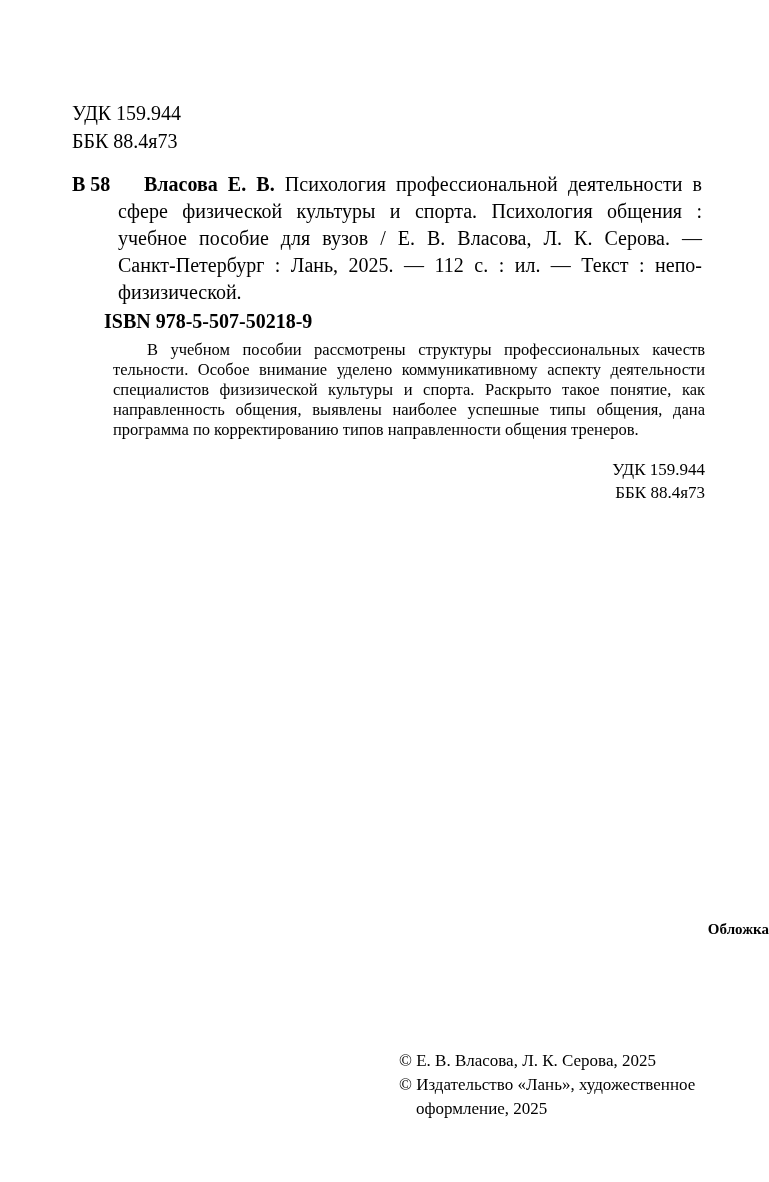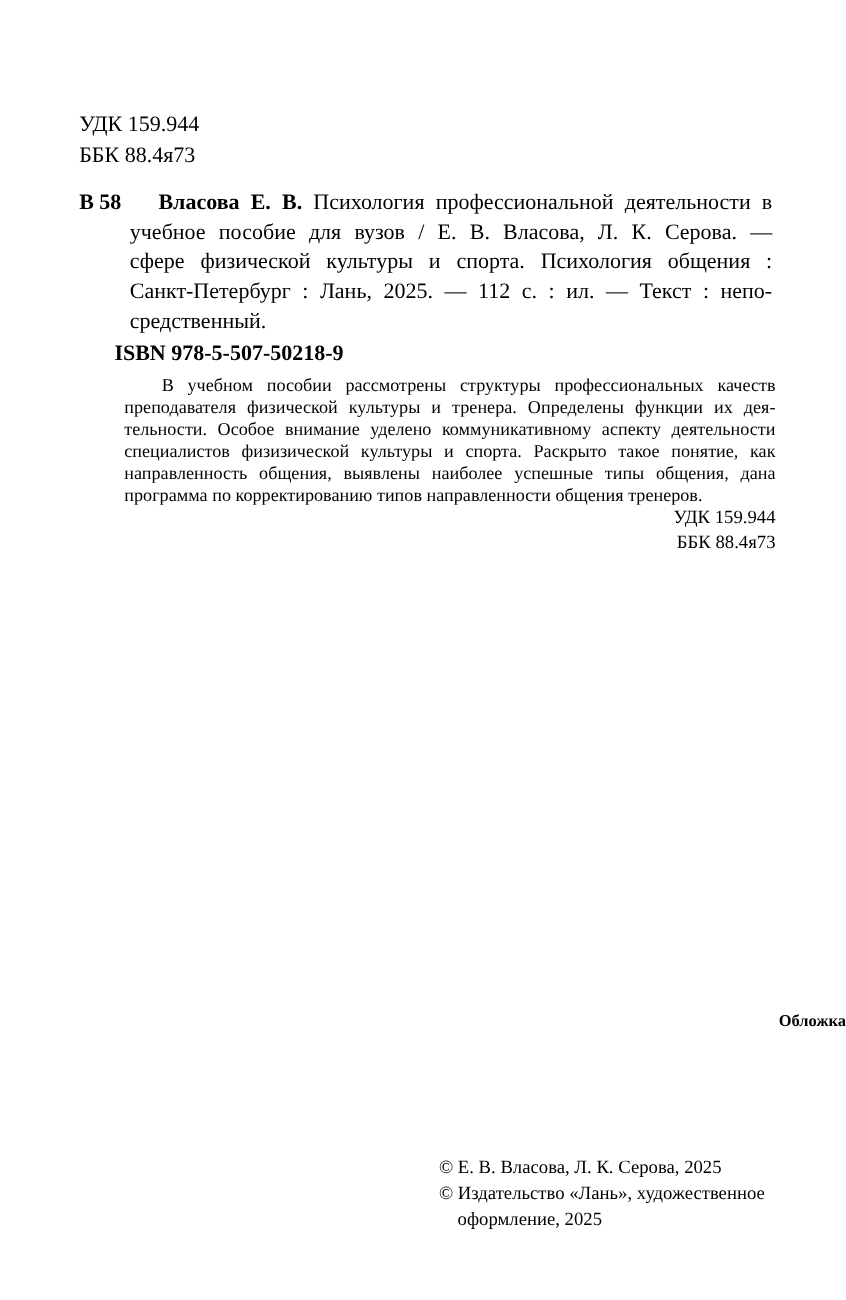--- a/index.html
+++ b/index.html
@@ -135,34 +135,33 @@
   <div class="top-codes">
     <div>УДК 159.944</div>
     <div>ББК 88.4я73</div>
   </div>
 
   <div class="entry-block">
     <div class="entry-code">В 58</div>
     <div class="entry-text">
       <div class="entry-line1"><span class="bold">Власова Е. В.</span><span> Психология профессиональной деятельности в</span></div>
       <div>
+          <div class="gen-line just">сфере физической культуры и спорта. Психология общения :</div>
           <div class="gen-line just">учебное пособие для вузов / Е. В. Власова, Л. К. Серова. —</div>
-          <div class="gen-line just">сфере физической культуры и спорта. Психология общения :</div>
           <div class="gen-line just">Санкт-Петербург : Лань, 2025. — 112 с. : ил. — Текст : непо-</div>
-          <div class="gen-line">средственный.</div>
+          <div class="gen-line">физизической.</div>
         </div>
     </div>
   </div>
 
   <div class="isbn-line">ISBN 978-5-507-50218-9</div>
 
   <div class="annotation">
     <div class="annotation-line1">В учебном пособии рассмотрены структуры профессиональных качеств</div>
     <div>
-        <div class="gen-line just">преподавателя физической культуры и тренера. Определены функции их дея-</div>
         <div class="gen-line just">тельности. Особое внимание уделено коммуникативному аспекту деятельности</div>
         <div class="gen-line just">специалистов физизической культуры и спорта. Раскрыто такое понятие, как</div>
         <div class="gen-line just">направленность общения, выявлены наиболее успешные типы общения, дана</div>
         <div class="gen-line">программа по корректированию типов направленности общения тренеров.</div>
       </div>
   </div>
 
   <div class="codes-right">
     <div>УДК 159.944</div>
     <div>ББК 88.4я73</div>

